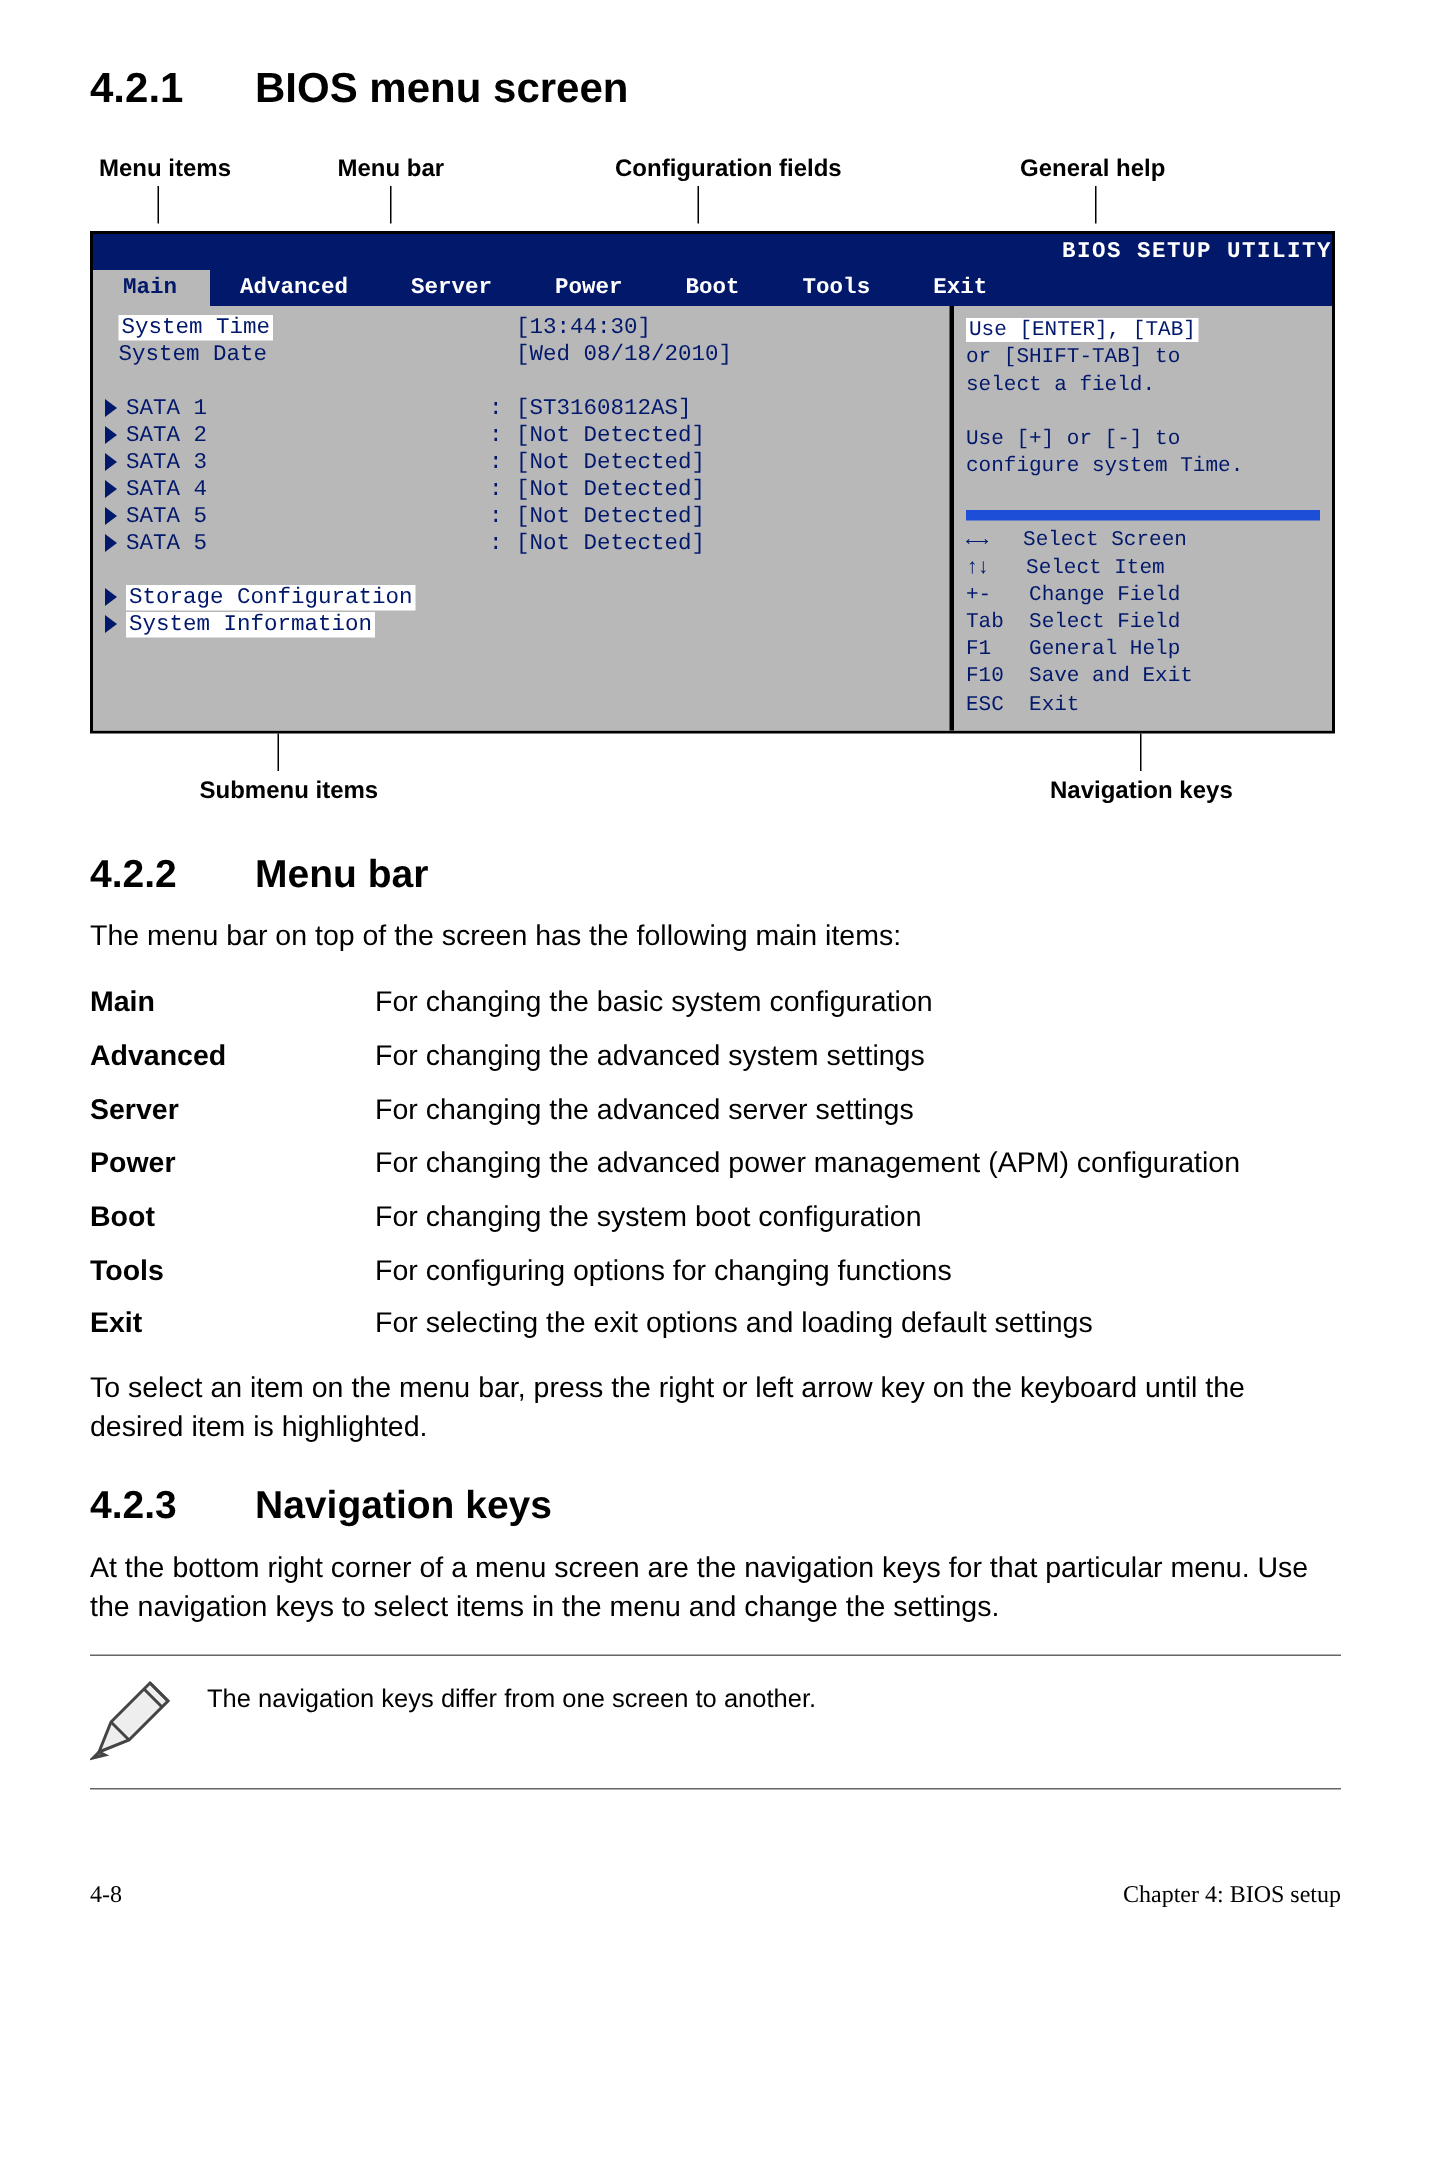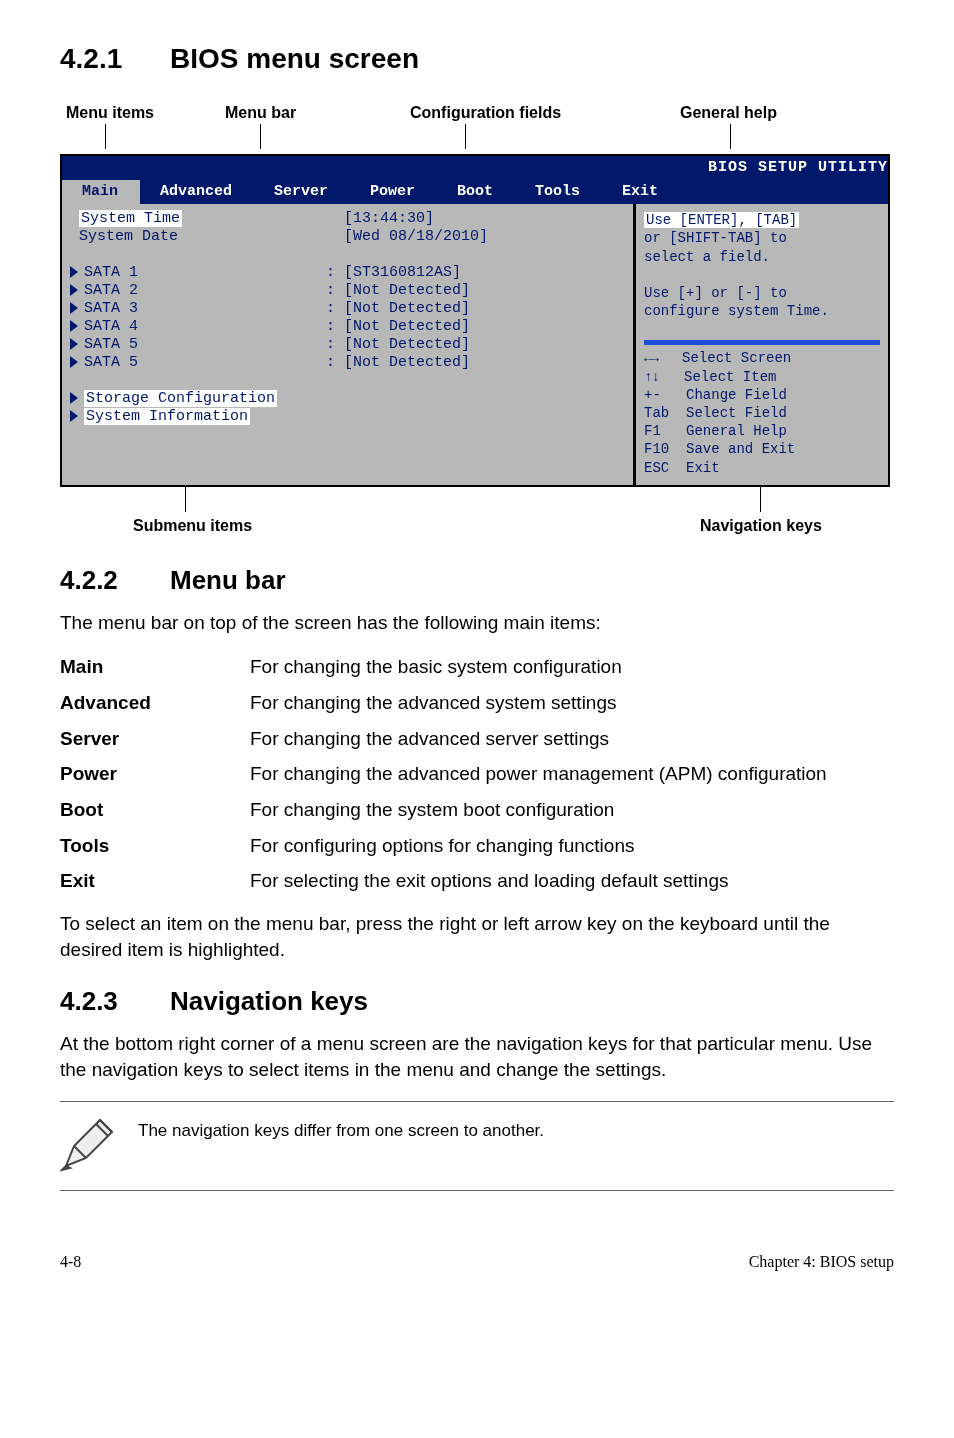--- a/index.html
+++ b/index.html
@@ -43,21 +43,21 @@
   .bios-right { width:255px; border-left:3px solid #000; padding:7px 8px 8px 8px; color:#02186b; font-size:14px; line-height:1.3; }
 
   .bios-left-inner { display:flex; }
   .col-items { color:#02186b; }
   .col-values { color:#02186b; padding-left: 6px; }
   .tri { display:inline-block; width:0; height:0; border-top:6px solid transparent; border-bottom:6px solid transparent; border-left:8px solid #02186b; margin-right:6px; vertical-align:middle; }
   .bios-line { white-space: pre; line-height:1.2; }
   .bios-right .keyline { white-space: pre; }
   .highlight { background:#fff; padding:0 2px; }
 
-  .bios-right-section { border-top:5px solid #1d4ed8; margin-top:20px; padding-top:4px; font-size:14px; }
+  .bios-right-section { border-top:7px solid #1d4ed8; margin-top:20px; padding-top:4px; font-size:14px; }
   .bios-footer { background:#02186b; color:#fff; font-size:14px; padding:3px 0 3px 90px; letter-spacing:0.3px; }
 
   
   .anno-bottom { position:relative; height:54px; width:830px; }
   .anno-tick-b { position:absolute; top:0; width:1px; height:25px; background:#000; }
   .anno-blabel { position:absolute; top:28px; font-weight:bold; font-size:16px; }
 
   p.body { margin: 8px 0 14px 0; }
 
   table.deflist { border-collapse: collapse; width:100%; margin-bottom:12px; }

